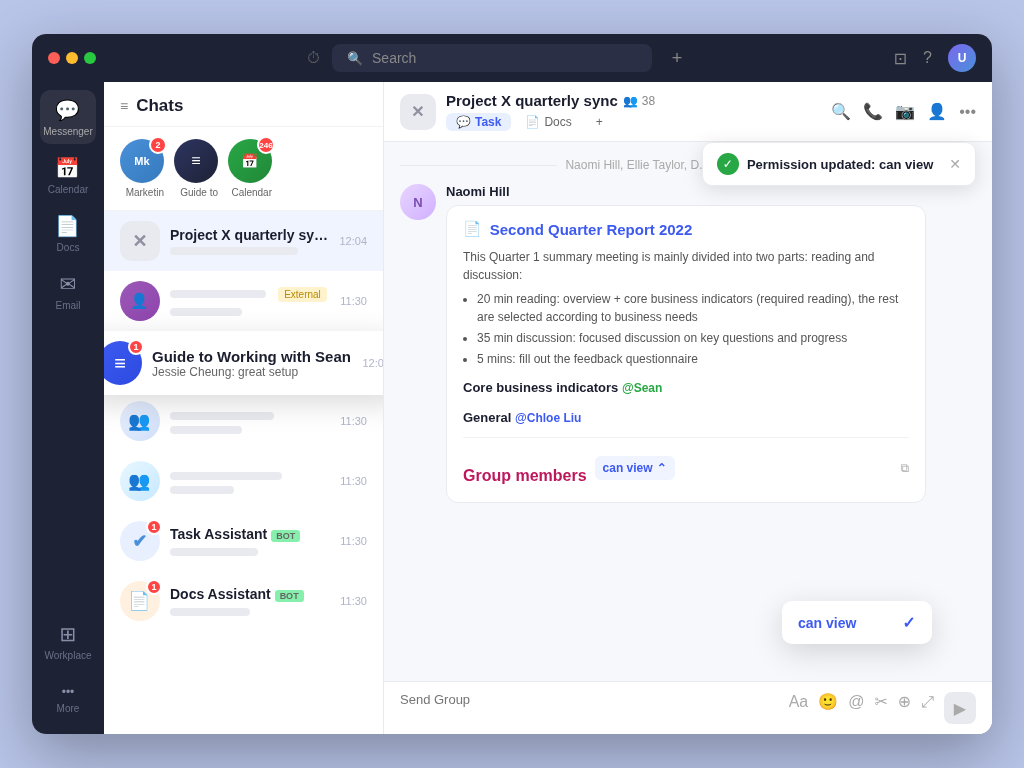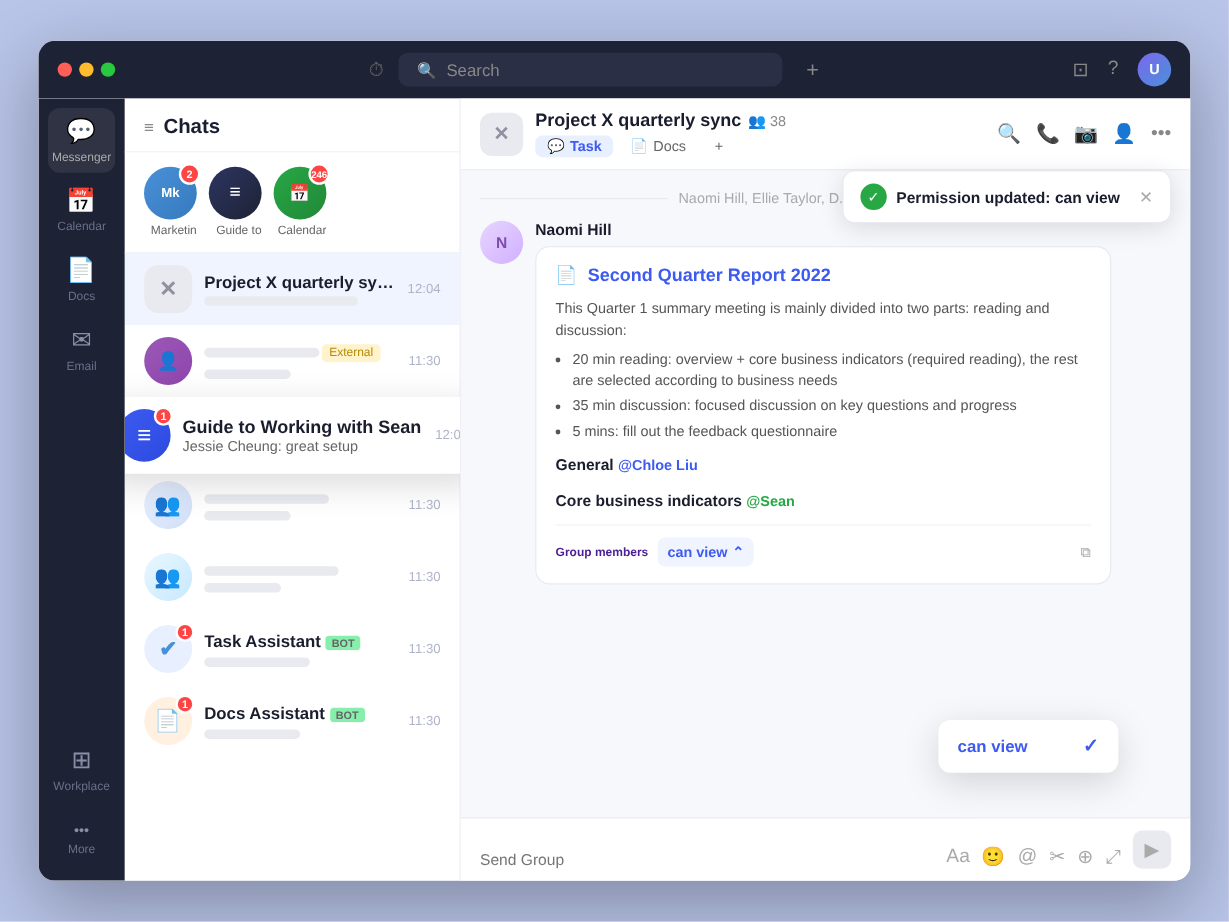--- a/index.html
+++ b/index.html
@@ -509,21 +509,21 @@
     .mention-green { color: #28a745; font-weight: 600; }
     
     .permissions-row {
       display: flex;
       align-items: center;
       gap: 8px;
       margin-top: 10px;
       padding-top: 10px;
       border-top: 1px solid #f0f2f5;
     }
-    .perm-label { font-size: 10px; font-weight: 600; color: #4c1d95; }
+    .perm-label { font-size: 16px; font-weight: 600; color: #be185d; margin-top: 16px; }
     .perm-select {
       background: #f0f4ff;
       color: #3d5af1;
       border: none;
       border-radius: 6px;
       padding: 3px 8px;
       font-size: 12px;
       font-weight: 600;
       cursor: pointer;
       display: flex;
@@ -551,21 +551,21 @@
       align-items: center;
       justify-content: space-between;
     }
     .dropdown-item.selected { color: #3d5af1; font-weight: 700; }
     .check-mark { color: #3d5af1; font-size: 16px; }
     
     .send-bar {
       background: white;
       padding: 10px 16px;
       display: flex;
-      align-items: flex-end;
+      align-items: flex-start;
       gap: 10px;
       border-top: 1px solid #e8eaf0;
       flex-shrink: 0;
     }
     .send-input {
       flex: 1;
       font-size: 13px;
       color: #aaa;
       background: transparent;
       border: none;
@@ -683,21 +683,21 @@
           <div class="chat-info">
             <div class="chat-name">Project X quarterly sync</div>
             <div class="chat-preview-bar" style="width: 80%;"></div>
           </div>
           <span class="chat-time">12:04</span>
         </div>
 
         <div class="chat-item">
           <div class="chat-av" style="background:linear-gradient(135deg,#9b59b6,#8e44ad);font-size:15px;border-radius:50%;">👤</div>
           <div class="chat-info">
-            <div style="display:flex;align-items:center;gap:2px;">
+            <div style="display:flex;align-items:center;gap:12px;">
               <div class="chat-preview-bar" style="width:60%;margin-top:0;"></div>
               <span class="external-badge">External</span>
             </div>
             <div class="chat-preview-bar" style="width:45%;margin-top:6px;"></div>
           </div>
           <span class="chat-time">11:30</span>
         </div>
 
         <div class="chat-item" style="position:relative;">
 
@@ -827,26 +827,26 @@
                 <span>Second Quarter Report 2022</span>
               </div>
               <div class="doc-body">
                 <p>This Quarter 1 summary meeting is mainly divided into two parts: reading and discussion:</p>
                 <ul>
                   <li>20 min reading: overview + core business indicators (required reading), the rest are selected according to business needs</li>
                   <li>35 min discussion: focused discussion on key questions and progress</li>
                   <li>5 mins: fill out the feedback questionnaire</li>
                 </ul>
                 <div class="doc-section">
+                  <span class="doc-section-title">Core business indicators </span>
+                  <span class="mention-green">@Sean</span>
+                </div>
+                <div class="doc-section">
                   <span class="doc-section-title">General </span>
                   <span class="mention-blue">@Chloe Liu</span>
-                </div>
-                <div class="doc-section">
-                  <span class="doc-section-title">Core business indicators </span>
-                  <span class="mention-green">@Sean</span>
                 </div>
                 <div class="permissions-row">
                   <span class="perm-label">Group members</span>
                   <div class="perm-select">
                     <span>can view</span>
                     <span>⌃</span>
                   </div>
                   <span class="copy-icon">⧉</span>
                 </div>
               </div>

